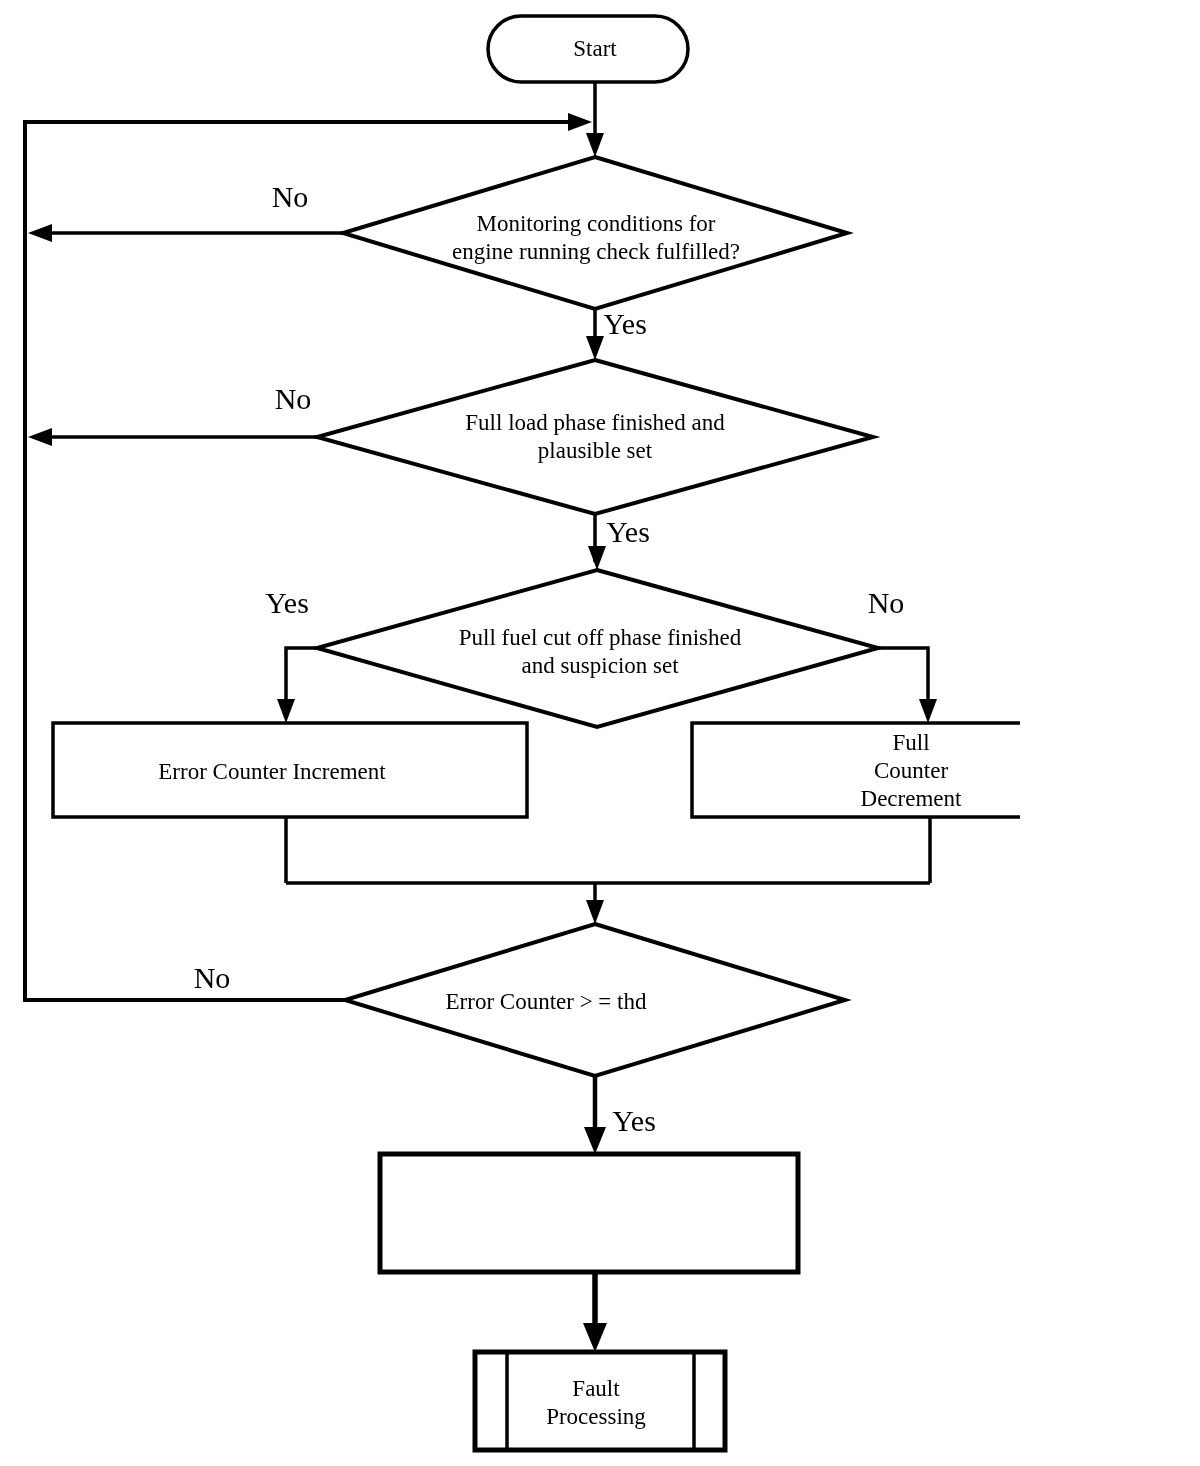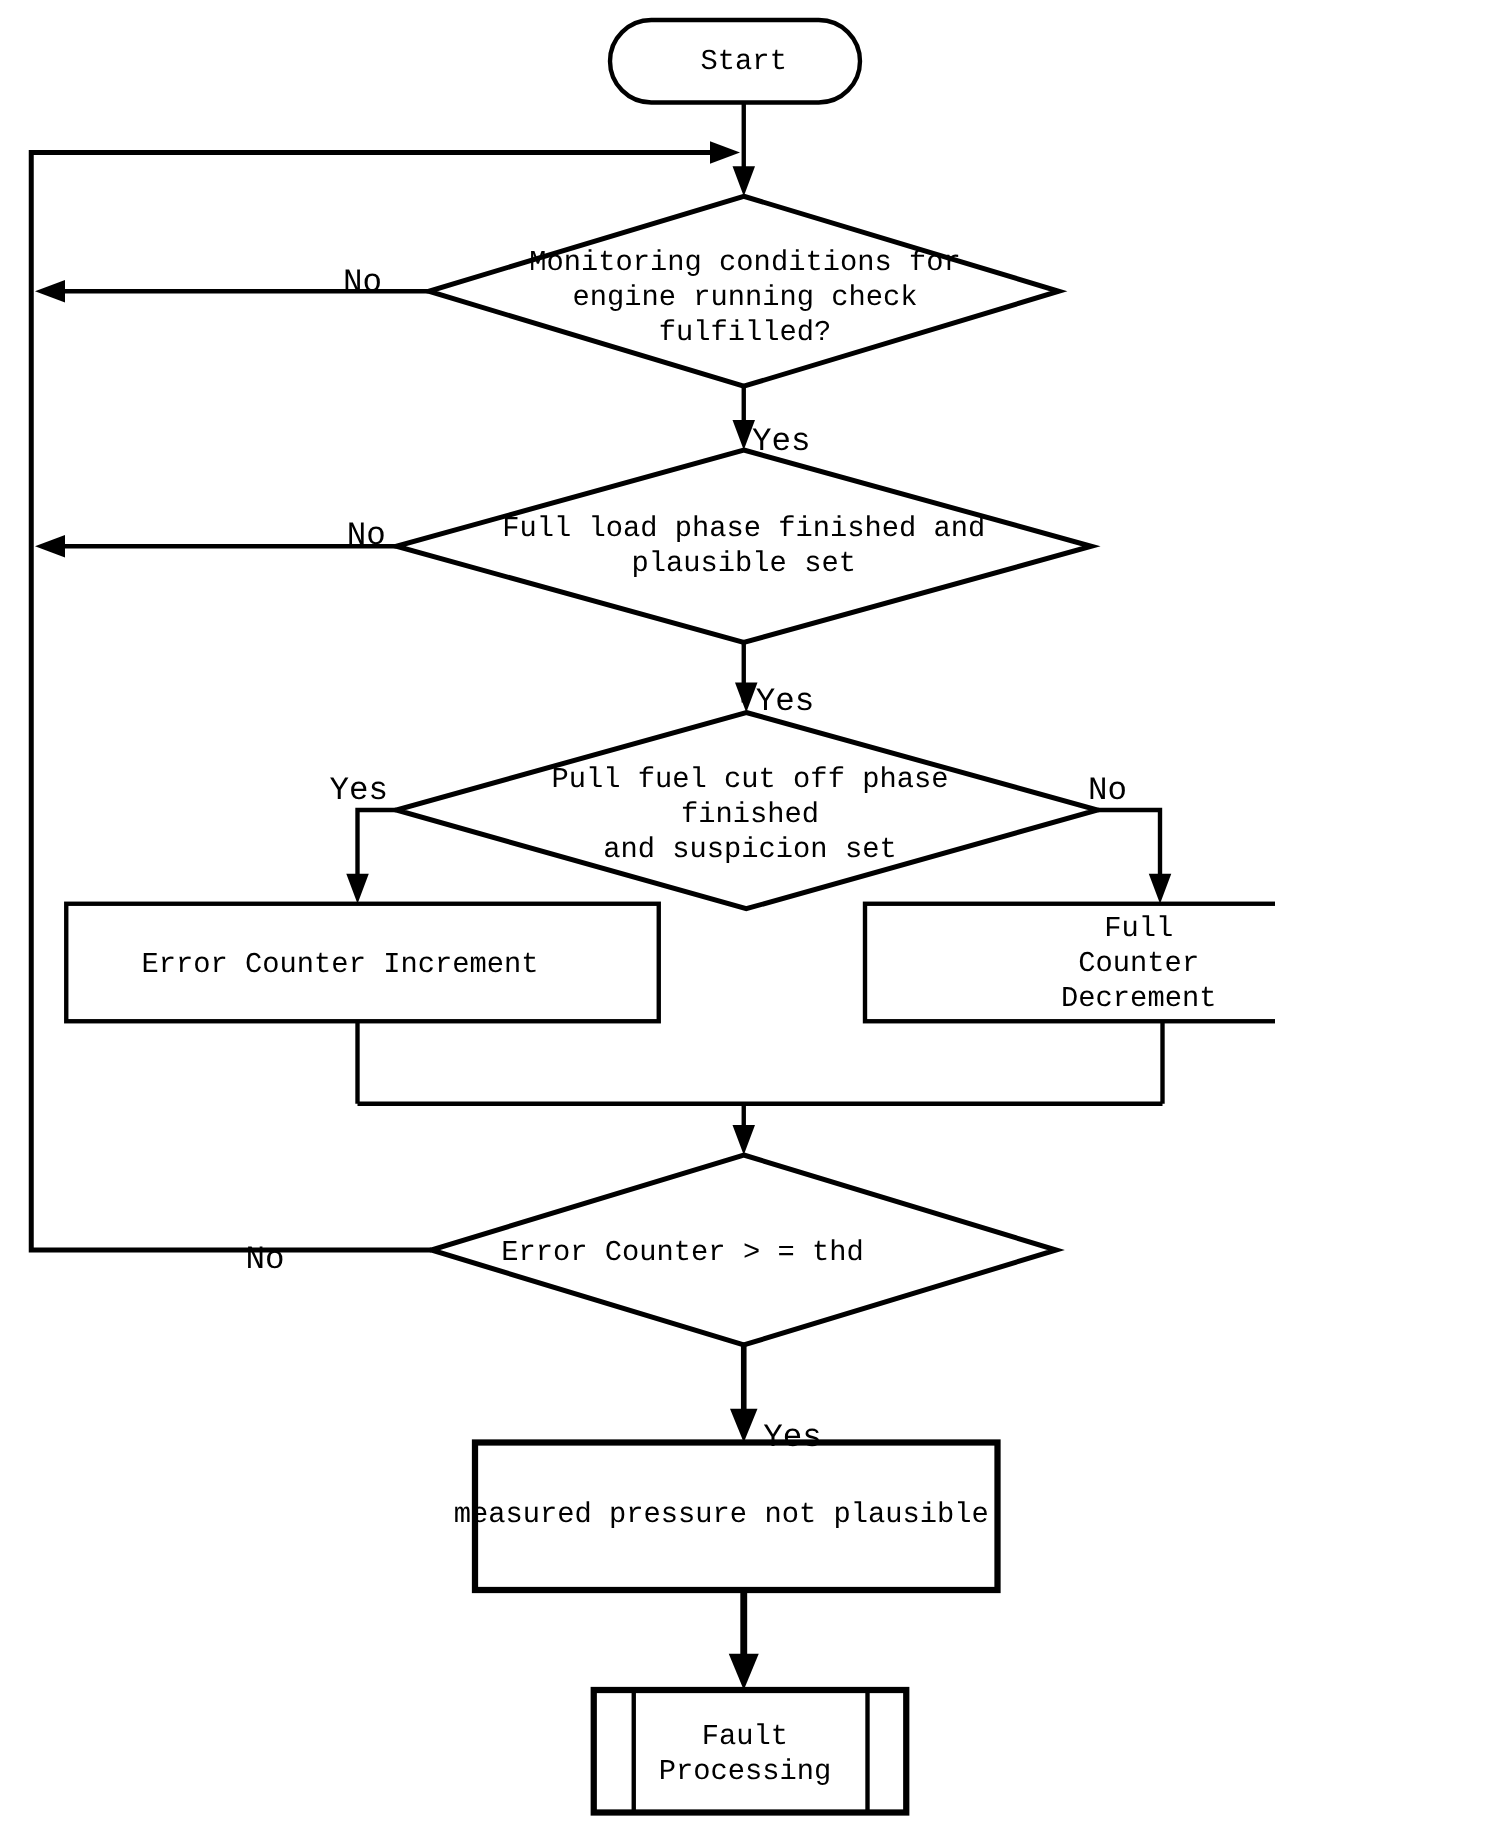--- a/index.html
+++ b/index.html
@@ -5,21 +5,21 @@
   html, body {
     margin: 0;
     padding: 0;
     background: #ffffff;
   }
   #canvas {
     position: relative;
     width: 1020px;
     height: 1466px;
     background: #ffffff;
-    font-family: Liberation Mono, monospace;
+    font-family: Liberation Serif, serif;
     color: #000000;
     overflow: hidden;
   }
   #wires {
     position: absolute;
     left: 0;
     top: 0;
     width: 1200px;
     height: 1466px;
   }
@@ -28,24 +28,23 @@
     transform: translate(-50%, -50%);
     text-align: center;
     font-size: 23px;
     line-height: 1.22;
     white-space: pre-line;
     color: #000000;
   }
   .edge-label {
     position: absolute;
     transform: translate(-50%, -50%);
-    font-size: 26px;
+    font-size: 30px;
     color: #000000;
     white-space: nowrap;
-    margin-top: 29px;
   }
 </style>
 </head>
 <body>
 
 <div id="canvas">
 
   <svg id="wires" viewBox="0 0 1200 1466" xmlns="http://www.w3.org/2000/svg">
 
     <polyline points="345,1000 25,1000 25,122 570,122" fill="none" stroke="#000000" stroke-width="4"></polyline>
@@ -115,21 +114,20 @@
 
   <div class="node-label" style="left:600px; top:652px;">Pull fuel cut off phase finished
 and suspicion set</div>
 
   <div class="node-label" style="left:272px; top:772px;text-align:center;">Error Counter Increment</div>
 
   <div class="node-label" style="left:911px; top:771px;">Full Counter Decrement</div>
 
   <div class="node-label" style="left:546px; top:1002px;">Error Counter &gt; = thd</div>
 
-  <div class="node-label" style="left:577px; top:1212px;">measured pressure not plausible</div>
 
   <div class="node-label" style="left:596px; top:1403px;">Fault
 Processing</div>
 
   <div class="edge-label" style="left:290px; top:197px;">No</div>
 
   <div class="edge-label" style="left:625px; top:324px;">Yes</div>
 
   <div class="edge-label" style="left:293px; top:399px;">No</div>
 

